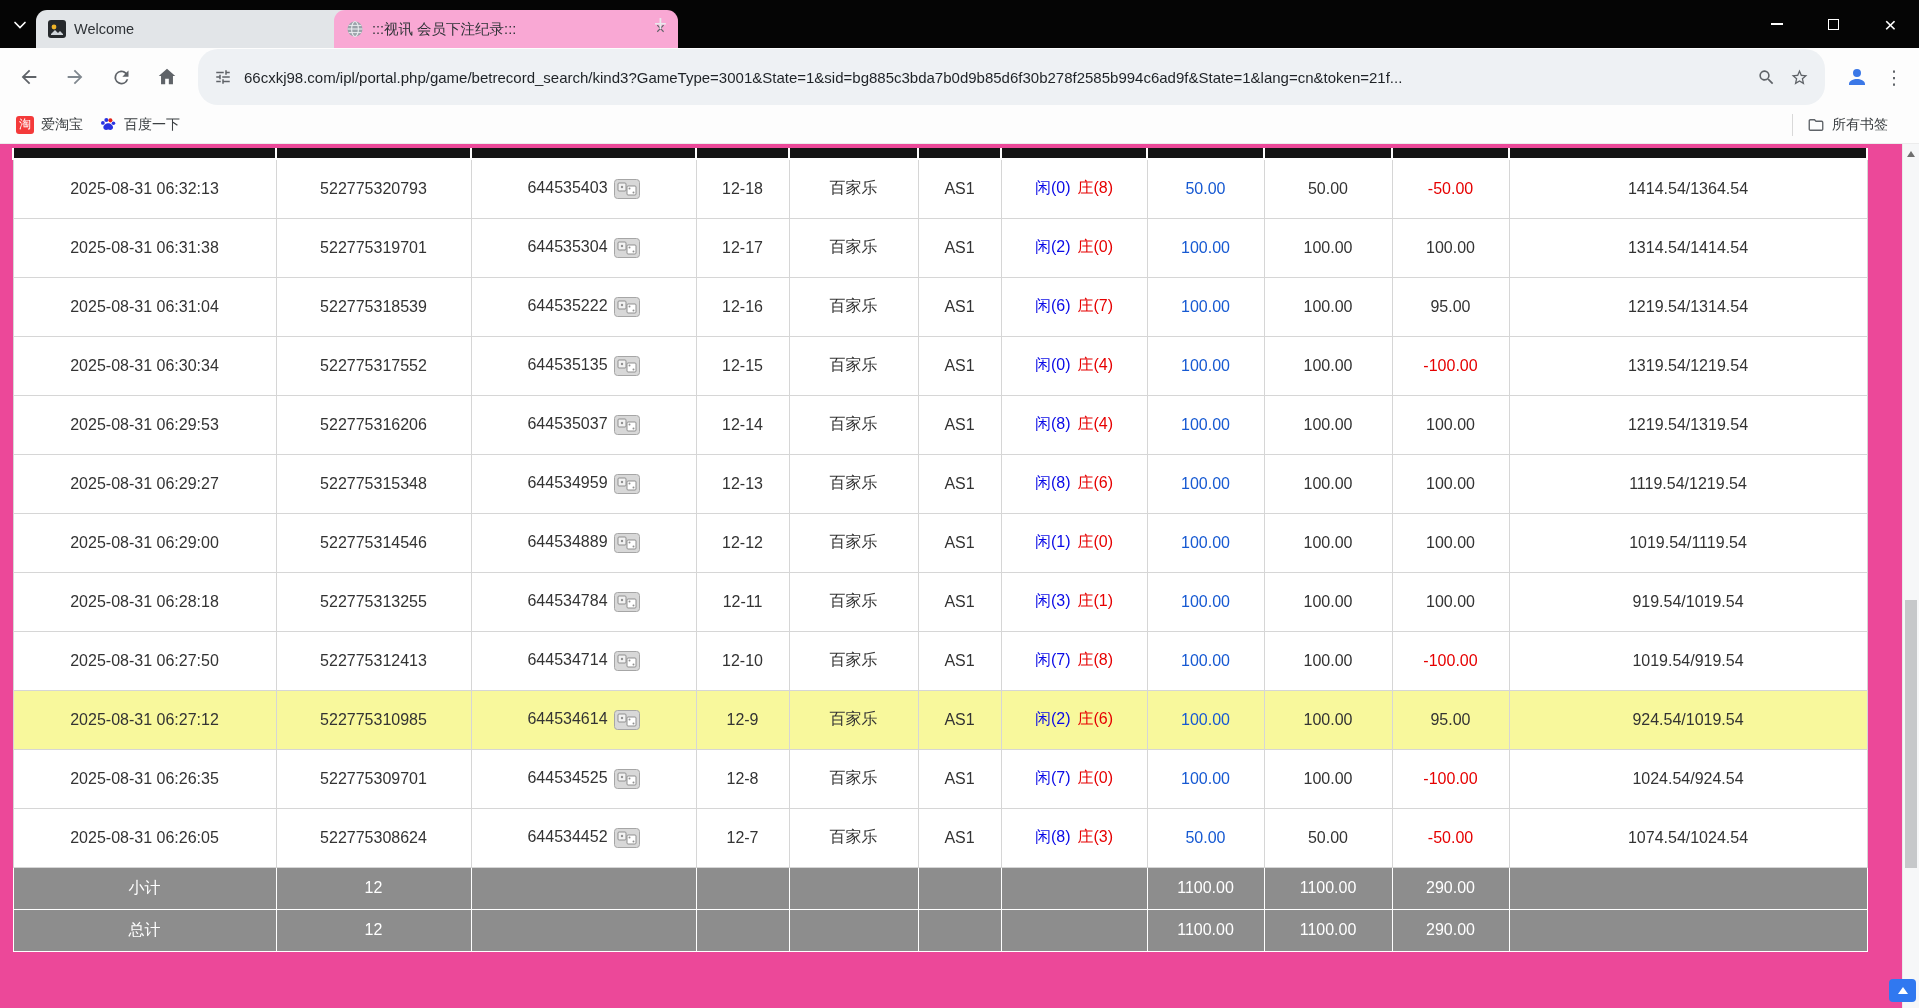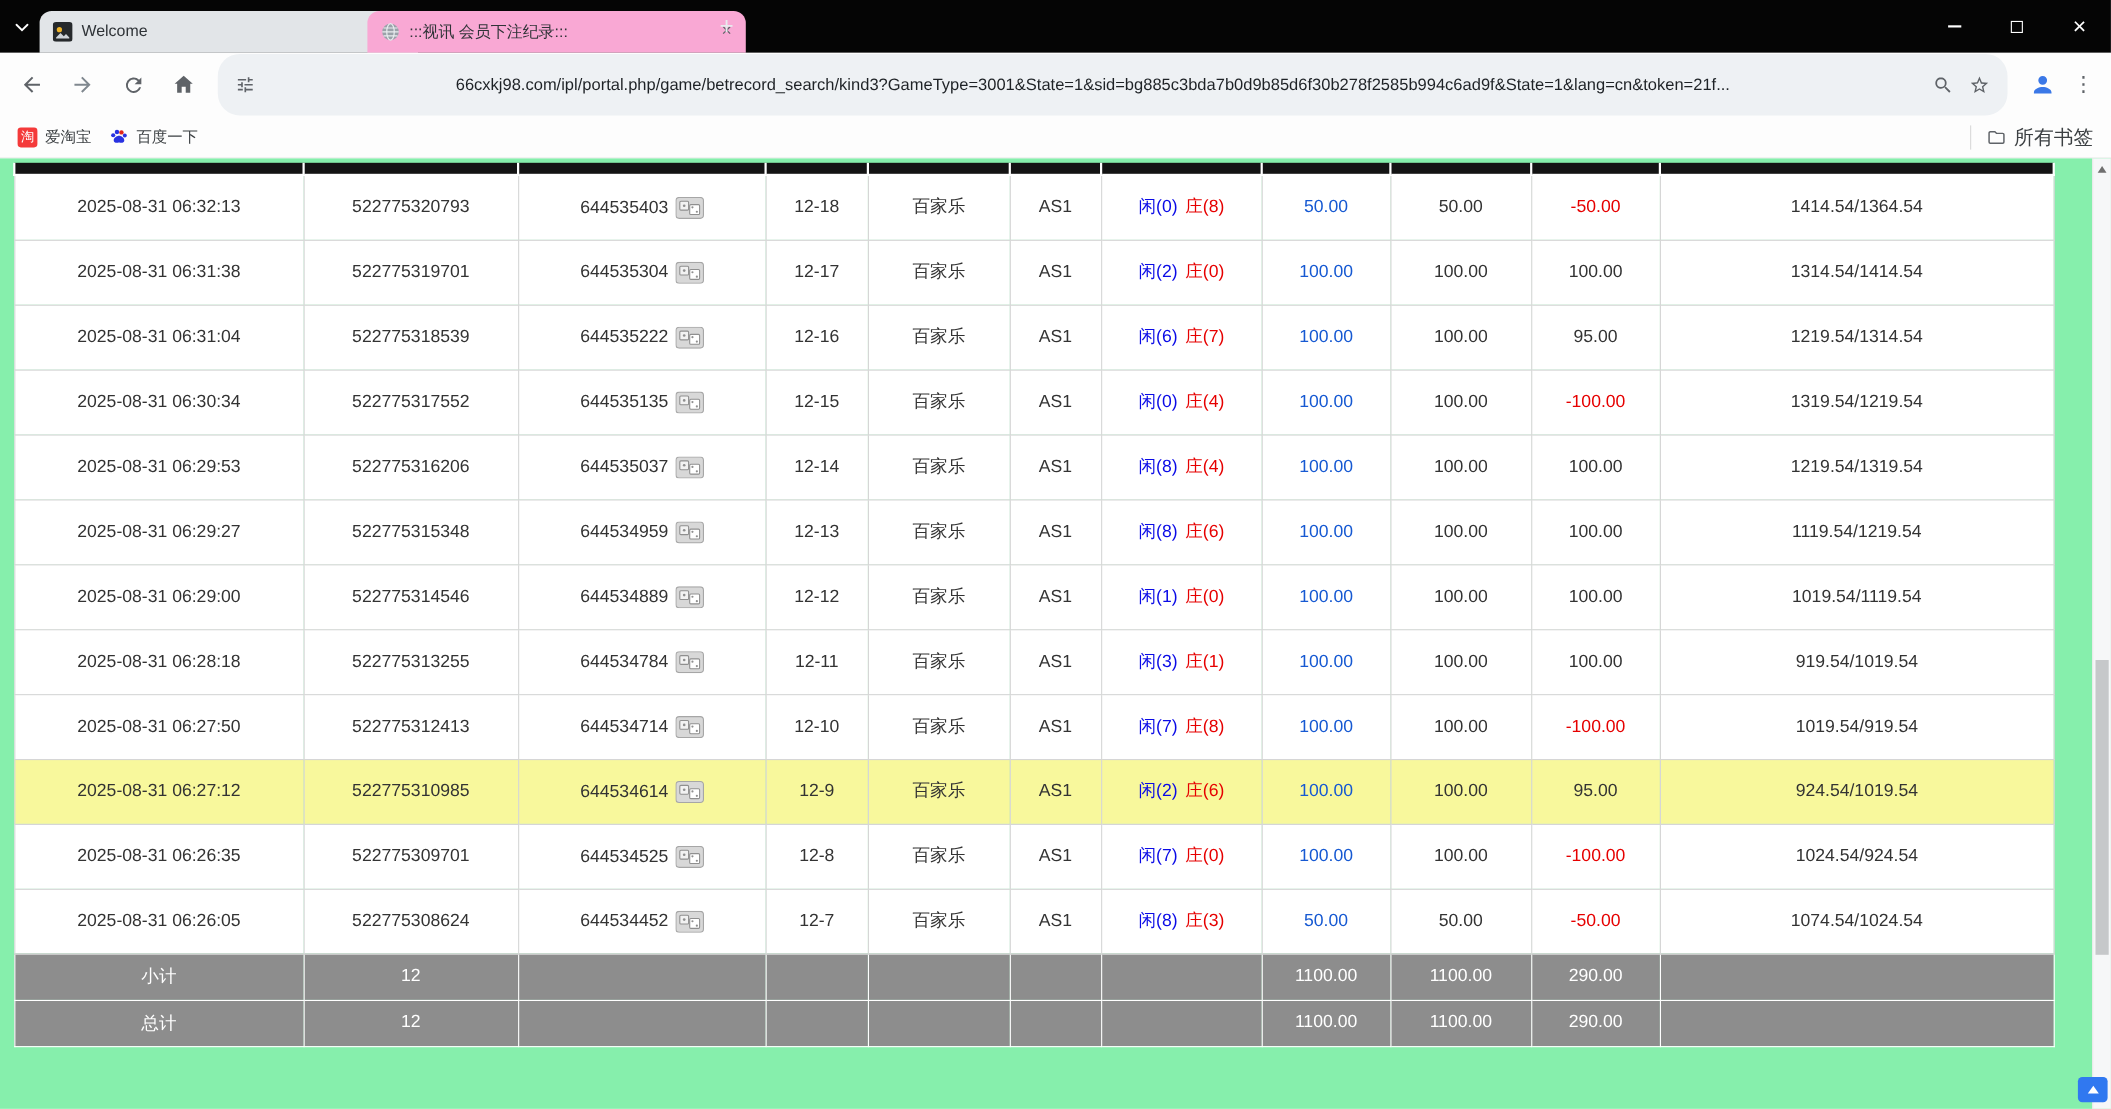--- a/index.html
+++ b/index.html
@@ -28,37 +28,37 @@
   .win-btn { width:57px; height:48px; display:flex; align-items:center; justify-content:center; }
   .glyph-min { width:12px; height:2px; background:#fff; }
   .glyph-max { width:11px; height:11px; border:1.6px solid #fff; }
   .glyph-close { color:#fff; font-size:21px; line-height:21px; }
 
   .toolbar { position:absolute; top:48px; left:0; right:0; height:58px; background:#fdfdfd; display:flex; align-items:center; }
   .nav-btn { width:42px; height:42px; border-radius:50%; display:flex; align-items:center; justify-content:center; margin-left:4px; flex:0 0 42px; }
   .nav-btn:first-child { margin-left:8px; }
   .omnibox {
     flex:1; height:56px; margin:0 6px 0 10px; background:#eef1f4; border-radius:20px;
-    display:flex; align-items:center; padding:0 16px;text-align:center;
+    display:flex; align-items:center; padding:0 16px;
   }
   .omnibox .url { flex:1; margin-left:12px; font-size:15px; color:#1e2226; white-space:nowrap; overflow:hidden; }
   .omni-icon { flex:0 0 auto; margin-left:14px; display:flex; align-items:center; }
   .profile-btn { width:36px; height:36px; border-radius:50%; display:flex; align-items:center; justify-content:center; margin-left:8px; }
   .menu-btn { width:34px; height:36px; display:flex; align-items:center; justify-content:center; margin:0 8px 0 2px; color:#5f6368; font-size:19px; }
 
   .bookmarks-bar { position:absolute; top:106px; left:0; right:0; height:38px; background:#fdfdfd;
     border-bottom:1px solid #ececec; display:flex; align-items:center; }
   .bm-item { display:flex; align-items:center; gap:7px; margin-left:16px; font-size:14px; color:#3c4043; }
   .bm-taobao-icon { width:18px; height:18px; border-radius:3px; background:var(--taobao-red,#f43a3a);
     color:#fff; font-size:12px; display:flex; align-items:center; justify-content:center; }
   .bm-right { margin-left:auto; display:flex; align-items:center; gap:7px; height:22px;
-    border-left:1px solid #d9d9d9; padding-left:14px; margin-right:16px; font-size:18px; color:#3c4043; }
+    border-left:1px solid #d9d9d9; padding-left:14px; margin-right:31px; font-size:14px; color:#3c4043; }
 
   
-  .page { position:absolute; top:144px; left:0; right:0; bottom:0; background:#86efac; }
+  .page { position:absolute; top:144px; left:0; right:0; bottom:0; background:#ec4899; }
 
   table.bet-table { border-collapse:collapse; table-layout:fixed; width:1854px; margin:4px 0 0 12px;
     font-size:16px; color:#333; }
   table.bet-table thead th { background:var(--header-black,#141414); height:11px; padding:0; border:2px solid #fff; border-top:none; }
   table.bet-table tbody td { border:1px solid #d6d6d6; height:59px; text-align:center; padding:0 2px; background:#fff; }
   table.bet-table tbody tr.highlight td { background:var(--highlight-yellow,#f8f89c); }
   table.bet-table tfoot td { background:var(--footer-gray,#8d8d8d); color:#fff; height:42px;
     border:1px solid #fff; text-align:center;margin-top:34px; }
 
   .player { color:var(--player-blue,#0a0ae6); margin-right:7px; }

